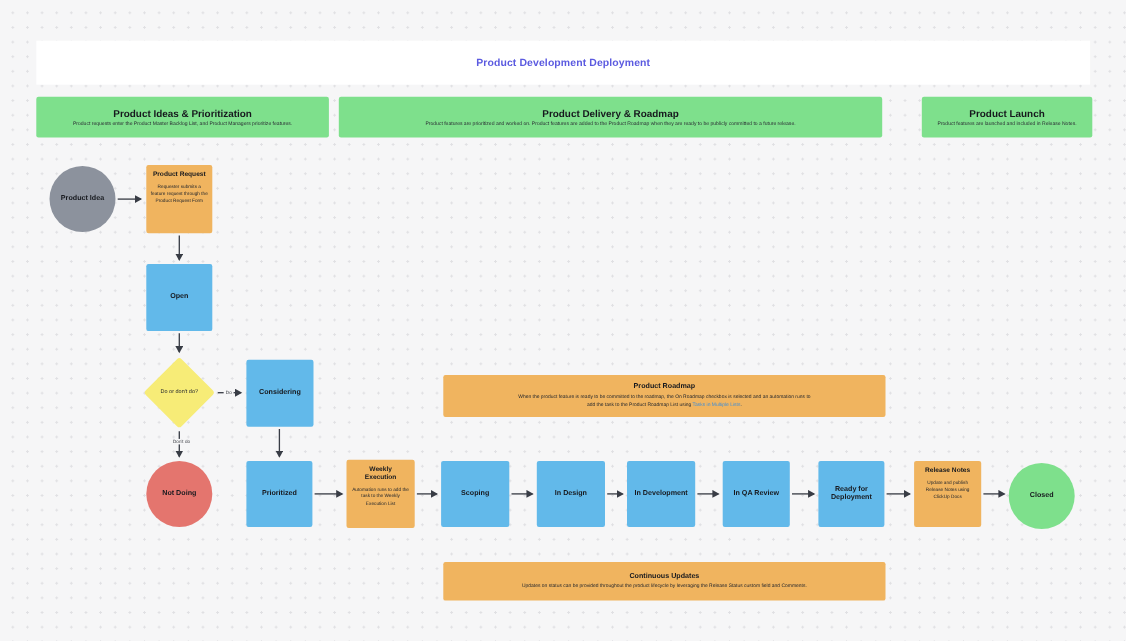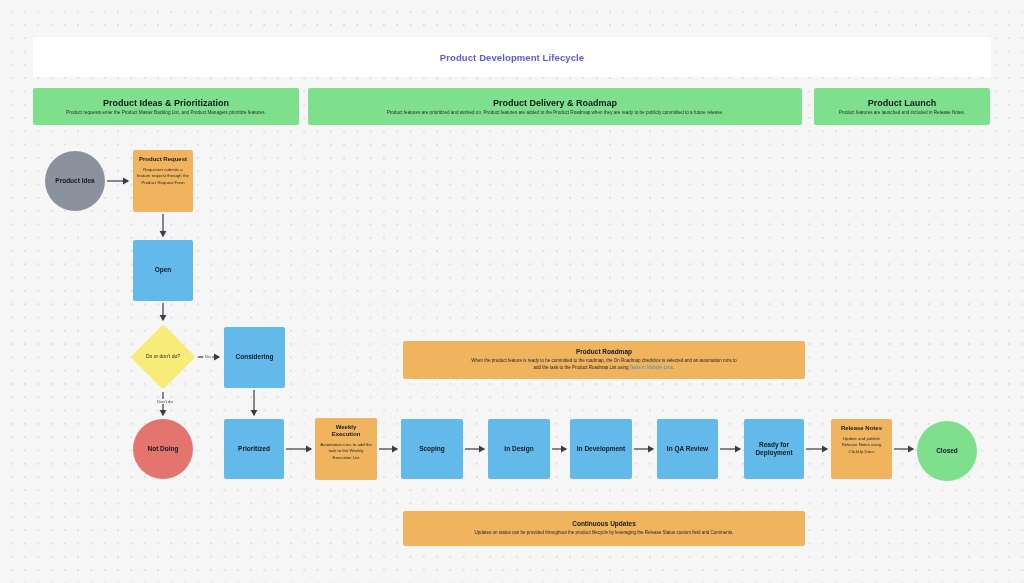--- a/index.html
+++ b/index.html
@@ -20,21 +20,21 @@
     background:#ffffff; display:flex; align-items:center; justify-content:center;
   }
   .page-title { color:#5b5ae0; font-size:9.5px; font-weight:700; letter-spacing:.1px; }
 
   .band { position:absolute; top:88px; height:37px; background:#7ee08c; border-radius:2px;
     display:flex; flex-direction:column; align-items:center; justify-content:center; text-align:center; padding:18px 8px; }
   .band-title { font-size:9px; font-weight:700; color:#16181d; }
   .band-sub { font-size:4.6px; color:#2a2d33; margin-top:2.5px; }
   .band-1 { left:33px; width:266px; }
   .band-2 { left:308px; width:494px;justify-content:center; }
-  .band-3 { left:814px; width:176px; }
+  .band-3 { left:838px; width:155px; }
 
   .node { position:absolute; display:flex; align-items:center; justify-content:center;
     text-align:center; color:#17191e; }
   .rect { border-radius:2px; }
   .blue { background:#62b9ea; }
   .orange { background:#f0b45f; }
   .node-label { font-size:6.5px; font-weight:700; line-height:1.25; padding:0 5px; }
 
   .circle { border-radius:50%; width:60px; height:60px; }
   .gray { background:#8c929d; }
@@ -86,21 +86,21 @@
     <path class="conn" d="M379,449 L397,449" marker-end="url(#ah)"></path>
     <path class="conn" d="M465,449 L484,449" marker-end="url(#ah)"></path>
     <path class="conn" d="M552,449 L566,449" marker-end="url(#ah)"></path>
     <path class="conn" d="M634,449 L653,449" marker-end="url(#ah)"></path>
     <path class="conn" d="M720,449 L740,449" marker-end="url(#ah)"></path>
     <path class="conn" d="M806,449 L827,449" marker-end="url(#ah)"></path>
     <path class="conn" d="M894,449 L913,449" marker-end="url(#ah)"></path>
   </svg>
 
   <div class="title-bar">
-    <div class="page-title">Product Development Lifecycle</div>
+    <div class="page-title">Product Development Deployment</div>
   </div>
 
   <div class="band band-1">
     <div class="band-title">Product Ideas &amp; Prioritization</div>
     <div class="band-sub">Product requests enter the Product Master Backlog List, and Product Managers prioritize features.</div>
   </div>
   <div class="band band-2">
     <div class="band-title">Product Delivery &amp; Roadmap</div>
     <div class="band-sub">Product features are prioritized and worked on. Product features are added to the Product Roadmap when they are ready to be publicly committed to a future release.</div>
   </div>

